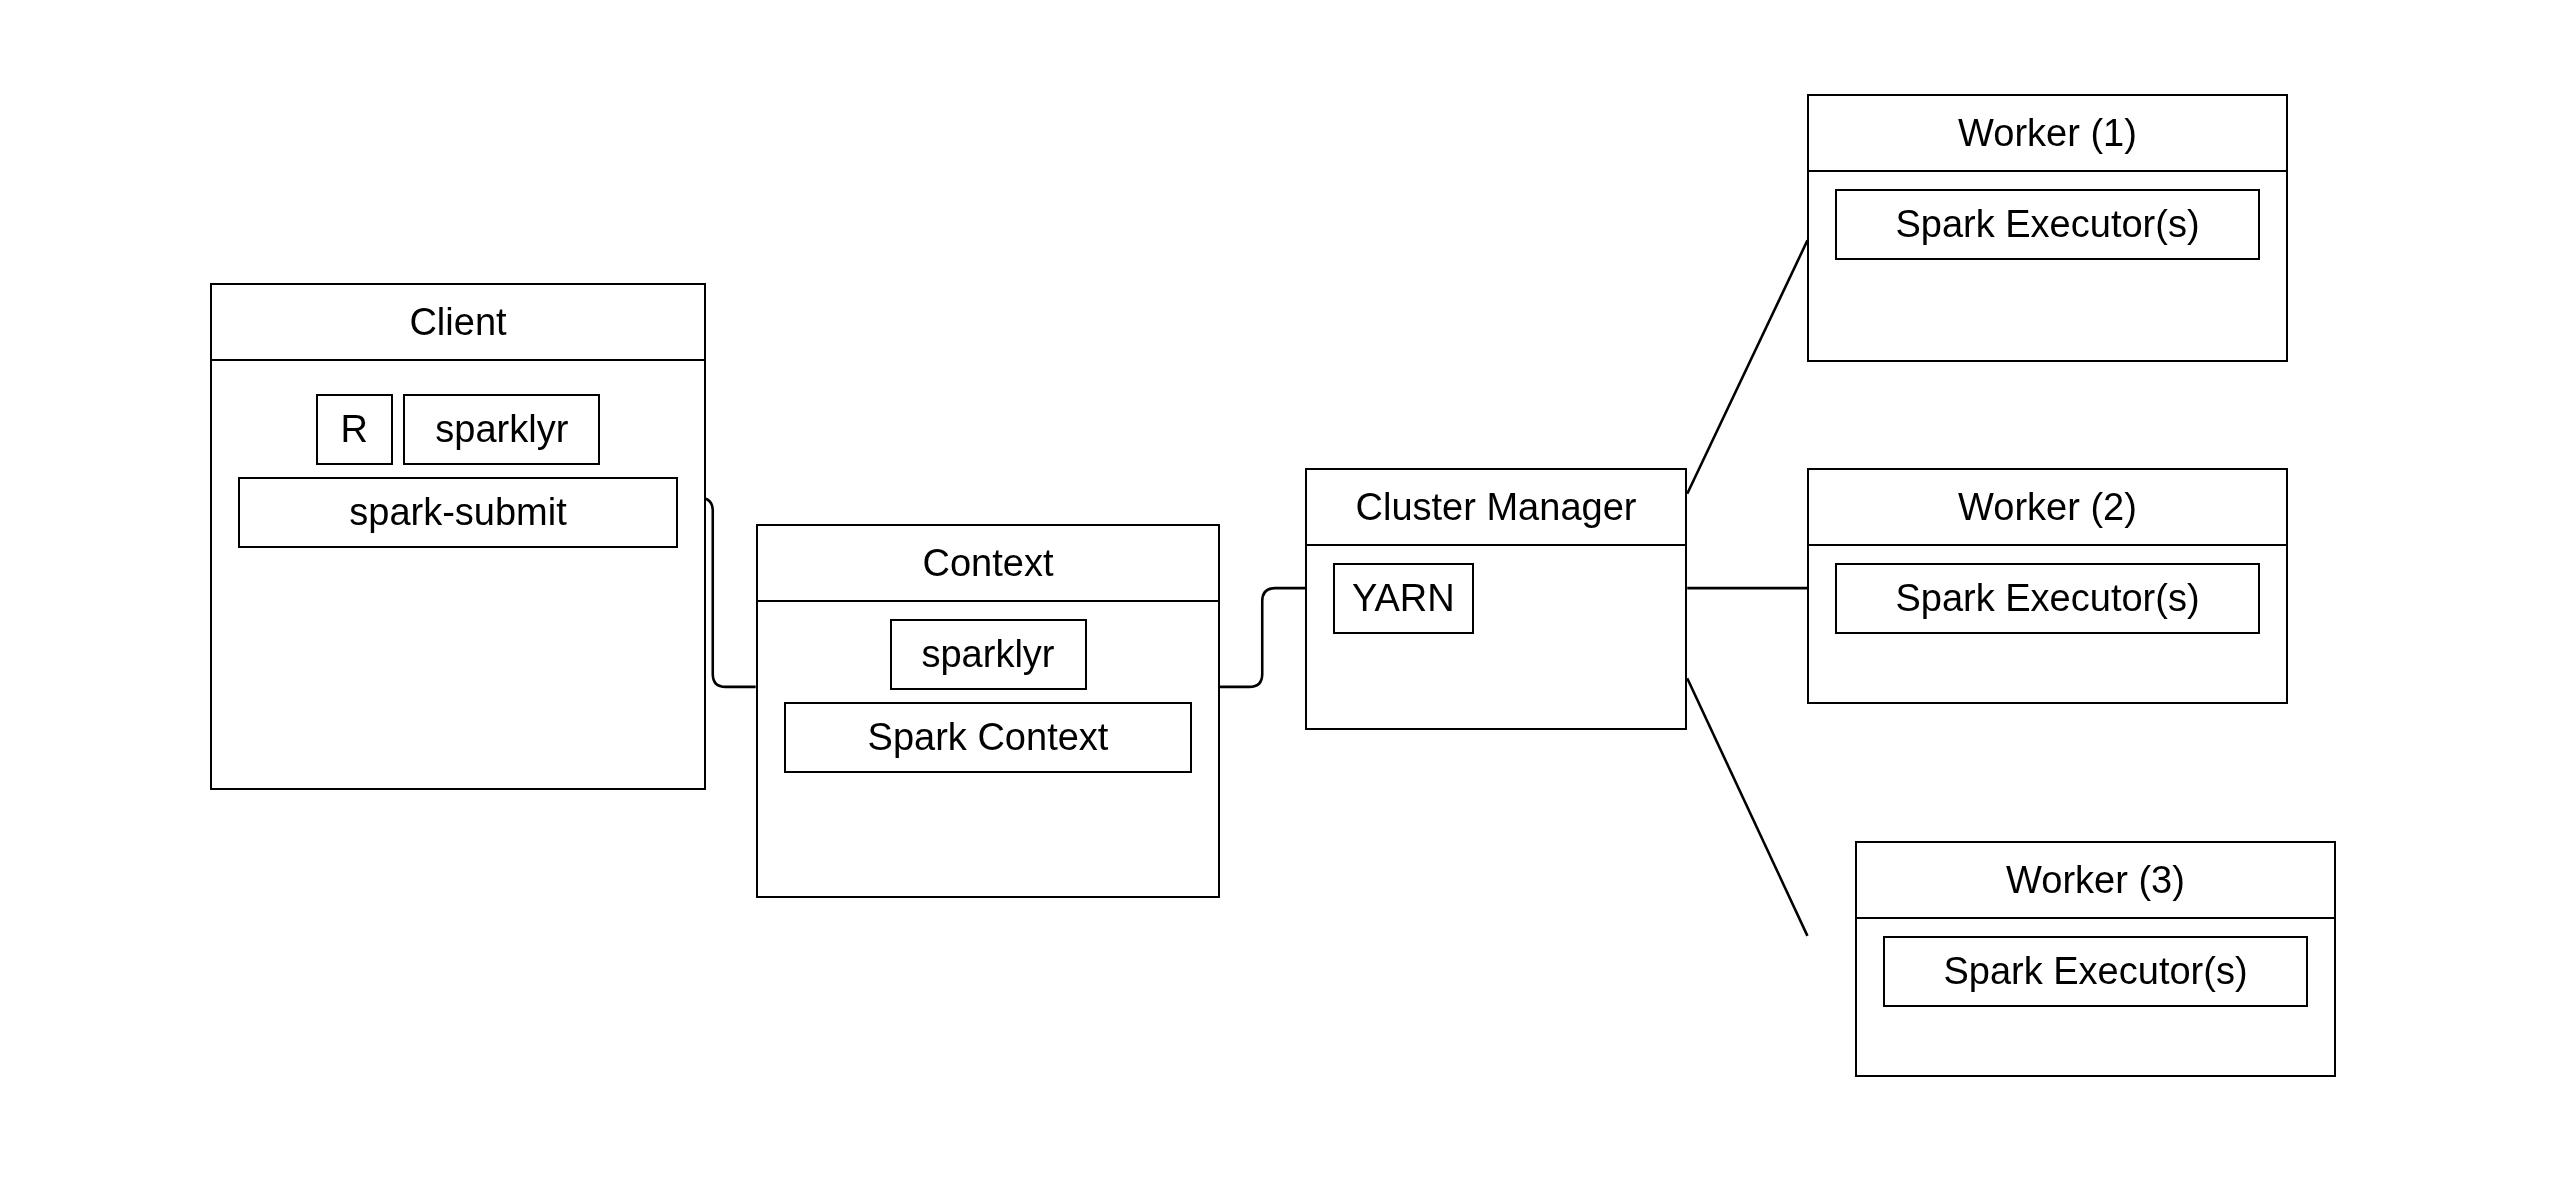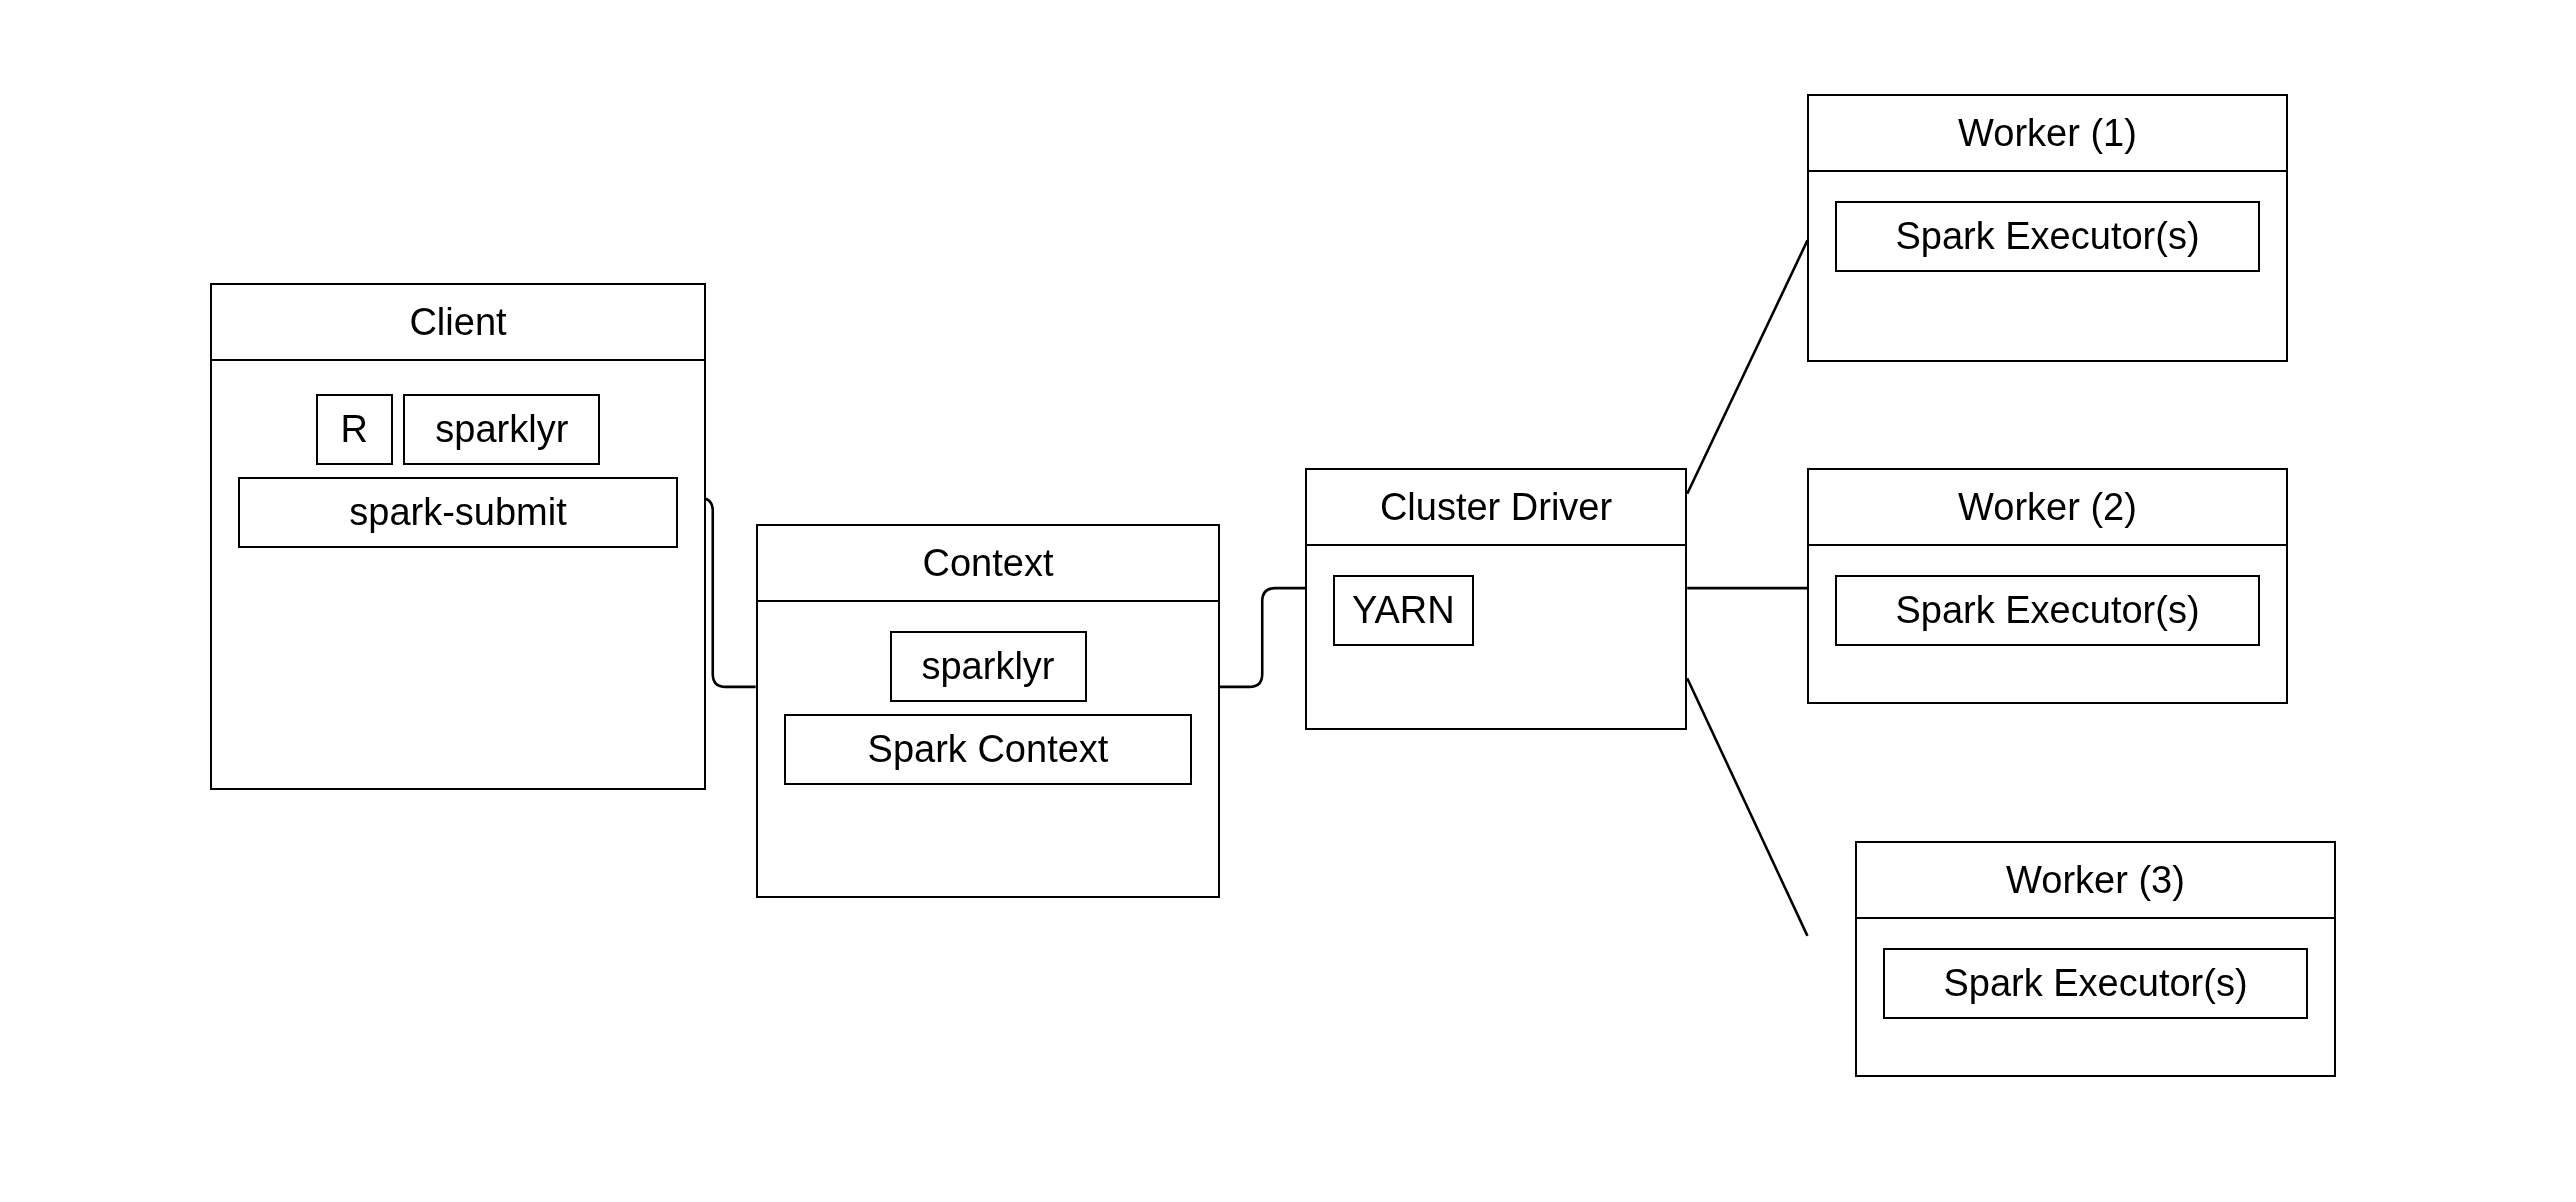--- a/index.html
+++ b/index.html
@@ -45,21 +45,21 @@
     background: #fff;
     text-align: center;
     padding: 12px 17px;
     box-sizing: border-box;
     margin-top: 12px;
   }
   .chip.small {
     display: block;
     margin: 15.5px auto 0 auto;
   }
-  .chip.first { margin-top: 12px; }
+  .chip.first { margin-top: 0; }
   .chip.fit {
     display: inline-block;
   }
   .centered { text-align: center; }
   .left { text-align: left; }
 </style>
 </head>
 <body>
 
 <div class="stage">
@@ -96,21 +96,21 @@
 
   <div class="box" style="left:756px; top:524px; width:464px; height:374px;">
     <div class="title">Context</div>
     <div class="body centered">
       <div class="chip first fit small" style="width:197px;">sparklyr</div>
       <div class="chip">Spark Context</div>
     </div>
   </div>
 
   <div class="box" style="left:1305px; top:468px; width:382px; height:262px;">
-    <div class="title">Cluster Driver</div>
+    <div class="title">Cluster Manager</div>
     <div class="body left">
       <div class="chip first fit">YARN</div>
     </div>
   </div>
 
   <div class="box" style="left:1807px; top:94px; width:481px; height:268px;">
     <div class="title">Worker (1)</div>
     <div class="body centered">
       <div class="chip first">Spark Executor(s)</div>
     </div>

